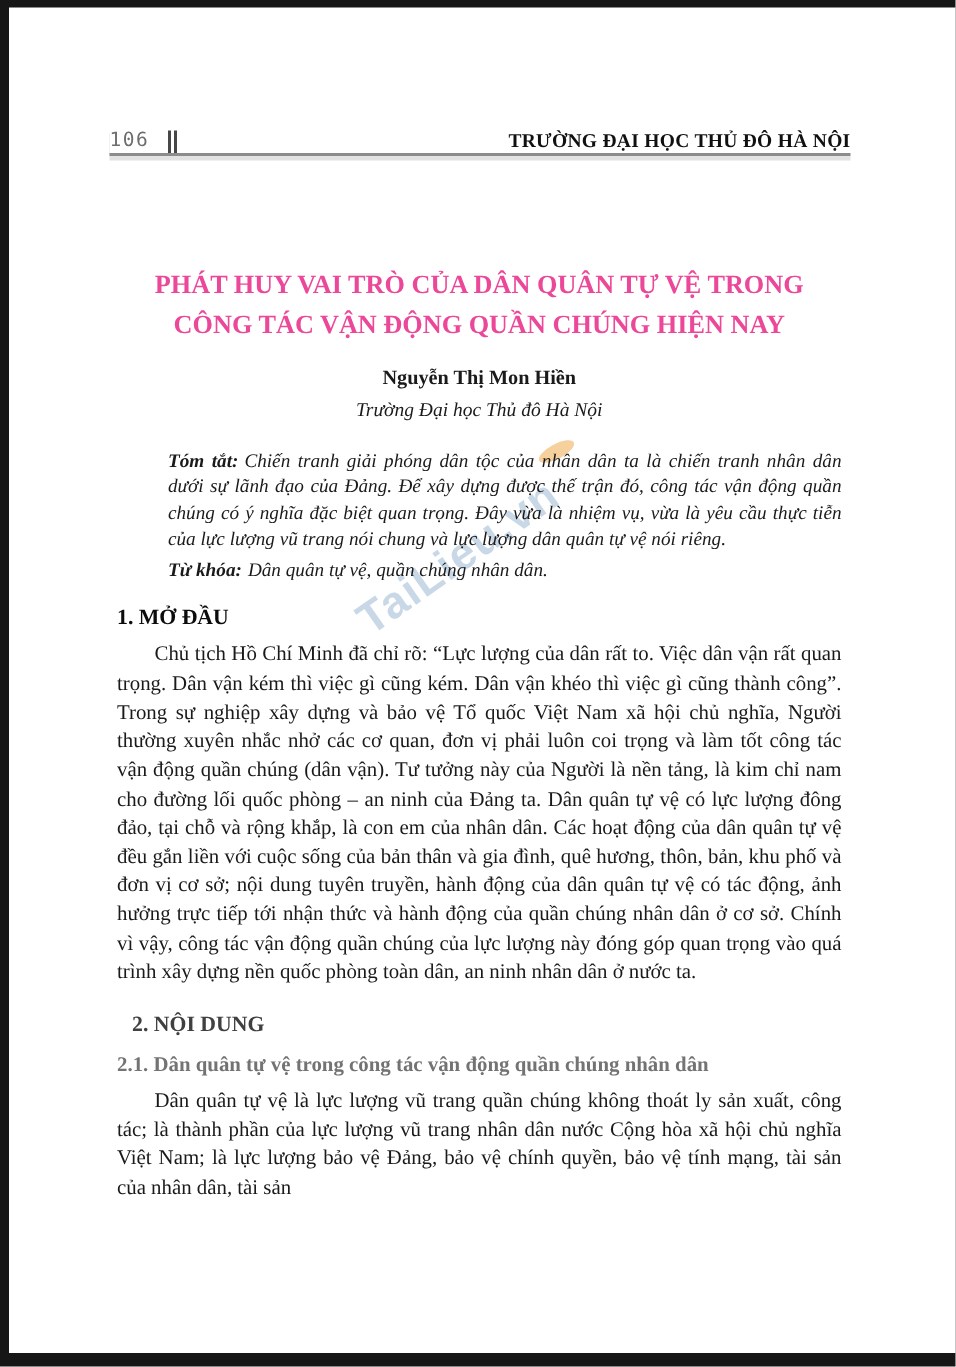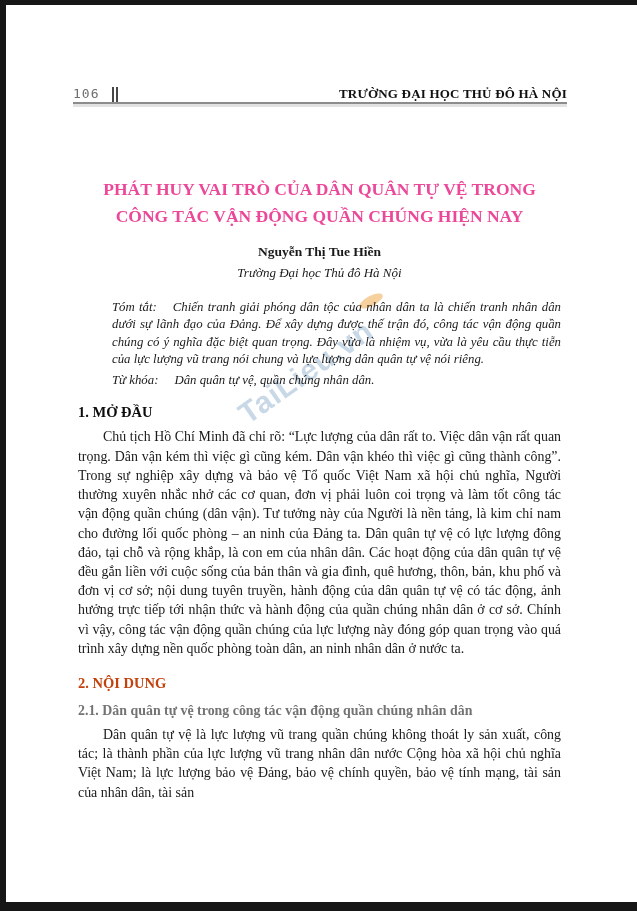--- a/index.html
+++ b/index.html
@@ -45,26 +45,26 @@
   .col{margin-left:72px;width:483px;color:#1a1a1a;}
   .title{
     margin:72px auto 0;width:474px;text-align:center;
     font-weight:bold;font-size:17.5px;line-height:27px;color:#ec4899;
   }
   .author{margin-top:13px;text-align:center;font-weight:bold;font-size:13.5px;line-height:17px;}
   .affil{margin-top:4px;text-align:center;font-style:italic;font-size:13px;line-height:17px;}
   .abstract-block{margin:18px 0 0 34px;width:449px;text-align:justify;}
   .abstract-block p{margin:0;font-style:italic;font-size:12.8px;line-height:17.3px;}
   .abstract-block p+p{margin-top:4px;}
-  .lbl{font-weight:normal;margin-right:16px;}
+  .lbl{font-weight:bold;margin-right:4px;}
   .meta{margin:13px 0 0 34px;width:449px;}
   .meta p{margin:0;font-size:13px;line-height:21.5px;}
   .h1{margin:14px 0 4px 0;font-weight:bold;font-size:14.5px;line-height:19px;color:#0c0c0c;}
   .para{margin:5px 0 0 0;font-size:13.9px;line-height:19.2px;text-align:justify;text-indent:25px;}
-  .h2{margin:16px 0 0 0;font-weight:bold;font-size:14.5px;line-height:19px;color:#c2410c;}
+  .h2{margin:16px 0 0 10px;font-weight:bold;font-size:14.5px;line-height:19px;color:#404040;}
   .h21{margin:8px 0 0 0;font-weight:bold;font-size:13.9px;line-height:19px;color:#737373;}
   .h211{margin:7px 0 0 0;font-weight:bold;font-style:italic;font-size:13.9px;line-height:19px;color:#0c0c0c;}
 </style>
 </head>
 <body>
 
 <div class="page">
 
   <div class="watermark">TaiLieu.vn</div>
   <div class="wm-leaf"></div>
@@ -79,21 +79,21 @@
             <i></i>
           </span>
       </span>
       <span class="jname">TRƯỜNG ĐẠI HỌC THỦ ĐÔ HÀ NỘI</span>
     </div>
 
     <div class="col">
 
       <div class="title">PHÁT HUY VAI TRÒ CỦA DÂN QUÂN TỰ VỆ TRONG CÔNG TÁC VẬN ĐỘNG QUẦN CHÚNG HIỆN NAY</div>
 
-      <div class="author">Nguyễn Thị Tue Hiền</div>
+      <div class="author">Nguyễn Thị Mon Hiền</div>
       <div class="affil">Trường Đại học Thủ đô Hà Nội</div>
 
       <div class="abstract-block">
         <p><span class="lbl">Tóm tắt:</span><span>Chiến tranh giải phóng dân tộc của nhân dân ta là chiến tranh nhân dân dưới sự lãnh đạo của Đảng. Để xây dựng được thế trận đó, công tác vận động quần chúng có ý nghĩa đặc biệt quan trọng. Đây vừa là nhiệm vụ, vừa là yêu cầu thực tiễn của lực lượng vũ trang nói chung và lực lượng dân quân tự vệ nói riêng.</span></p>
         <p><span class="lbl">Từ khóa:</span><span>Dân quân tự vệ, quần chúng nhân dân.</span></p>
       </div>
 
 
       <div class="h1">1. MỞ ĐẦU</div>
       <p class="para">Chủ tịch Hồ Chí Minh đã chỉ rõ: “Lực lượng của dân rất to. Việc dân vận rất quan trọng. Dân vận kém thì việc gì cũng kém. Dân vận khéo thì việc gì cũng thành công”. Trong sự nghiệp xây dựng và bảo vệ Tổ quốc Việt Nam xã hội chủ nghĩa, Người thường xuyên nhắc nhở các cơ quan, đơn vị phải luôn coi trọng và làm tốt công tác vận động quần chúng (dân vận). Tư tưởng này của Người là nền tảng, là kim chỉ nam cho đường lối quốc phòng – an ninh của Đảng ta. Dân quân tự vệ có lực lượng đông đảo, tại chỗ và rộng khắp, là con em của nhân dân. Các hoạt động của dân quân tự vệ đều gắn liền với cuộc sống của bản thân và gia đình, quê hương, thôn, bản, khu phố và đơn vị cơ sở; nội dung tuyên truyền, hành động của dân quân tự vệ có tác động, ảnh hưởng trực tiếp tới nhận thức và hành động của quần chúng nhân dân ở cơ sở. Chính vì vậy, công tác vận động quần chúng của lực lượng này đóng góp quan trọng vào quá trình xây dựng nền quốc phòng toàn dân, an ninh nhân dân ở nước ta.</p>

